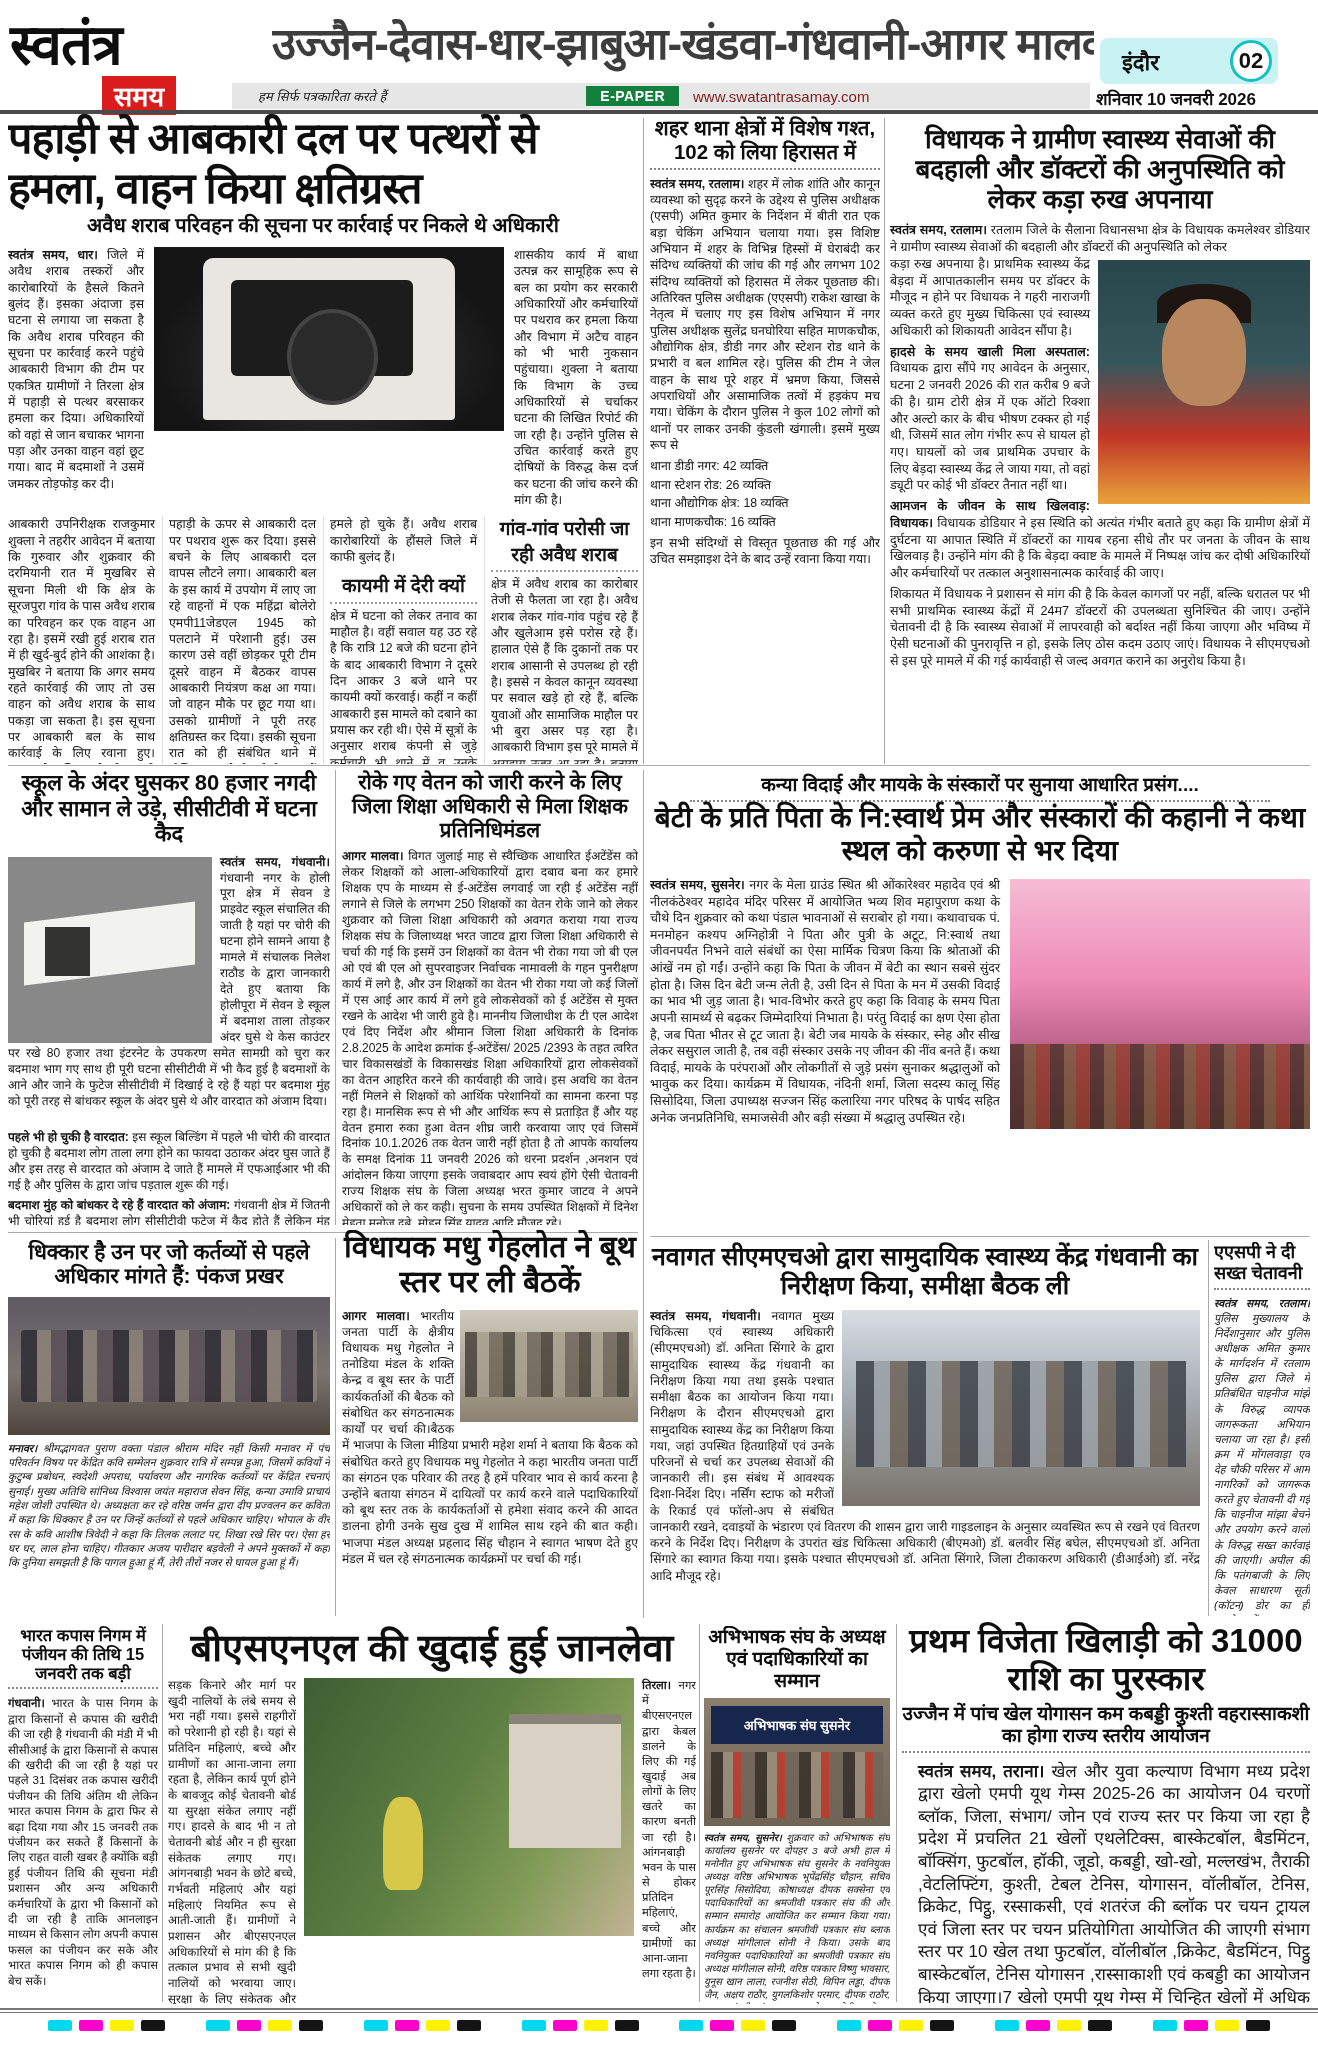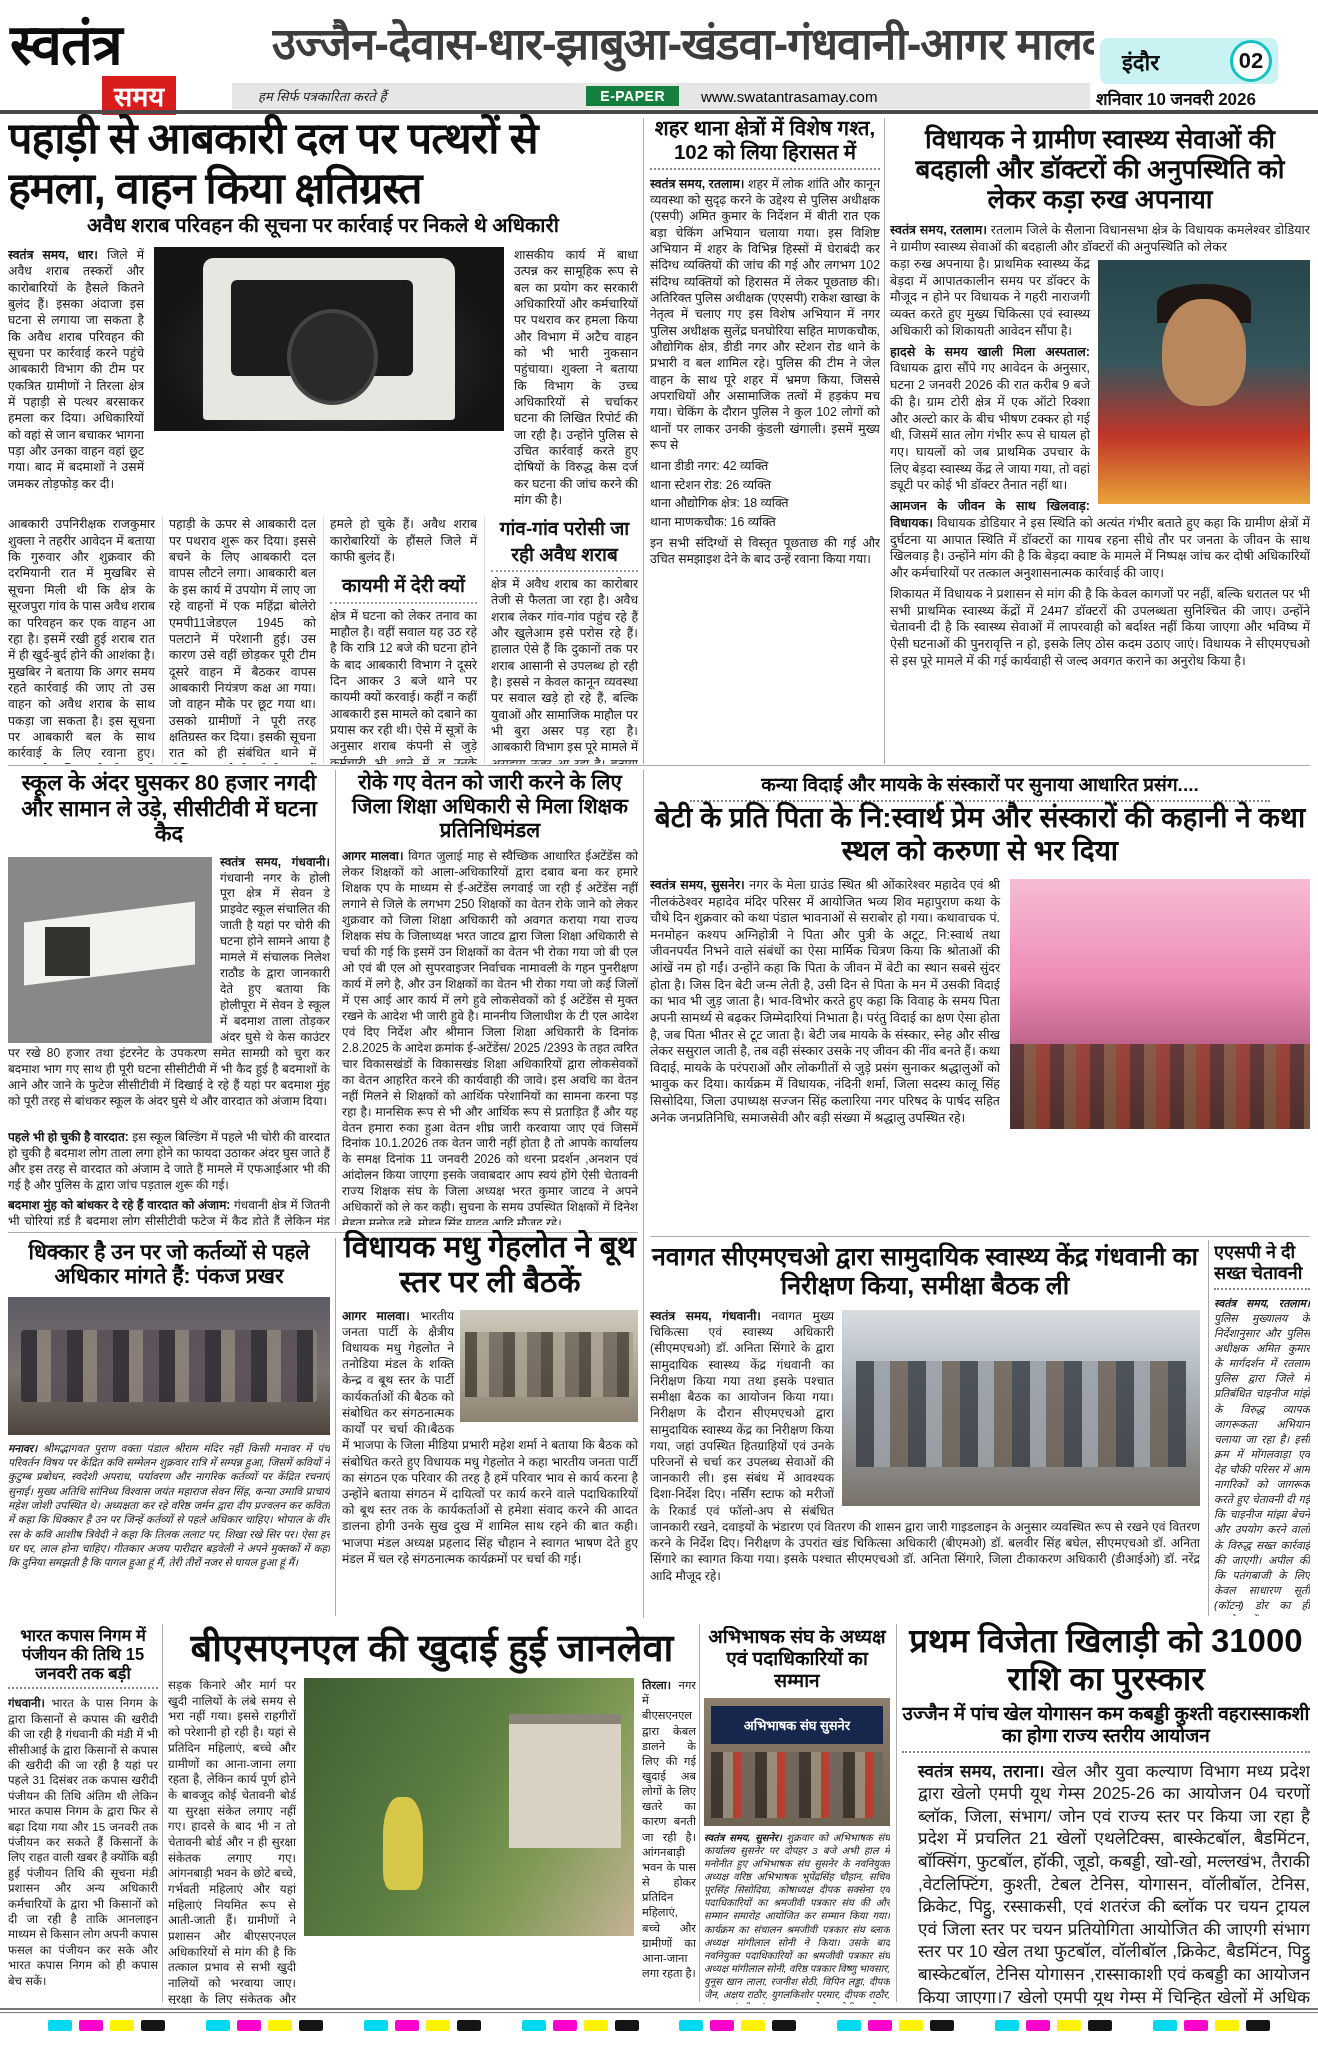--- a/index.html
+++ b/index.html
@@ -9,21 +9,21 @@
     background:#ffffff; overflow:hidden;
     font-family:"Liberation Sans", sans-serif; color:#1a1a1a;
   }
   
   .logo-top { position:absolute; left:10px; top:4px; font-size:56px; font-weight:900; color:#0d0d0d; letter-spacing:-1px; }
   .logo-bottom { position:absolute; left:102px; top:76px; background:#d91c1c; color:#fff; font-size:27px; font-weight:800; padding:1px 12px; }
   .regions { position:absolute; left:272px; top:12px; width:822px; font-size:44px; font-weight:800; color:#3d3d3d; white-space:nowrap; overflow:hidden; letter-spacing:-1px; }
   .head-strip { position:absolute; left:232px; top:83px; width:858px; height:26px; background:#e6e6e6; display:flex; align-items:center; }
   .tagline { font-size:13px; font-style:italic; color:#222; margin-left:26px; }
   .epaper { margin-left:200px; background:#15803d; color:#fff; font-weight:800; font-size:14px; padding:2px 14px; letter-spacing:.5px; }
-  .weburl { margin-left:22px; font-size:15px; color:#000000; }
+  .weburl { margin-left:14px; font-size:15px; color:#7f1d1d; }
   .city-pill { position:absolute; left:1100px; top:38px; width:178px; height:46px; background:#c9f2f2; border-radius:8px; display:flex; align-items:center; justify-content:space-between; padding:0 6px 0 22px; }
   .city-name { font-size:22px; font-weight:800; color:#111; }
   .page-circle { width:42px; height:42px; border-radius:50%; background:#fff; border:3px solid #14c0c0; display:flex; align-items:center; justify-content:center; font-size:22px; font-weight:900; color:#111; }
   .issue-date { position:absolute; left:1096px; top:87px; font-size:17px; font-weight:700; color:#111; white-space:nowrap; }
   .head-rule { position:absolute; left:0; top:110px; width:1318px; height:4px; background:#4a4a4a; }
   
   .art { position:absolute; overflow:hidden; }
   .hl { font-weight:900; text-align:center; line-height:1.16; color:#0e0e0e; }
   .hl-left { text-align:left; }
   .dotted { border-bottom:2px dotted #888; padding-bottom:4px; }

